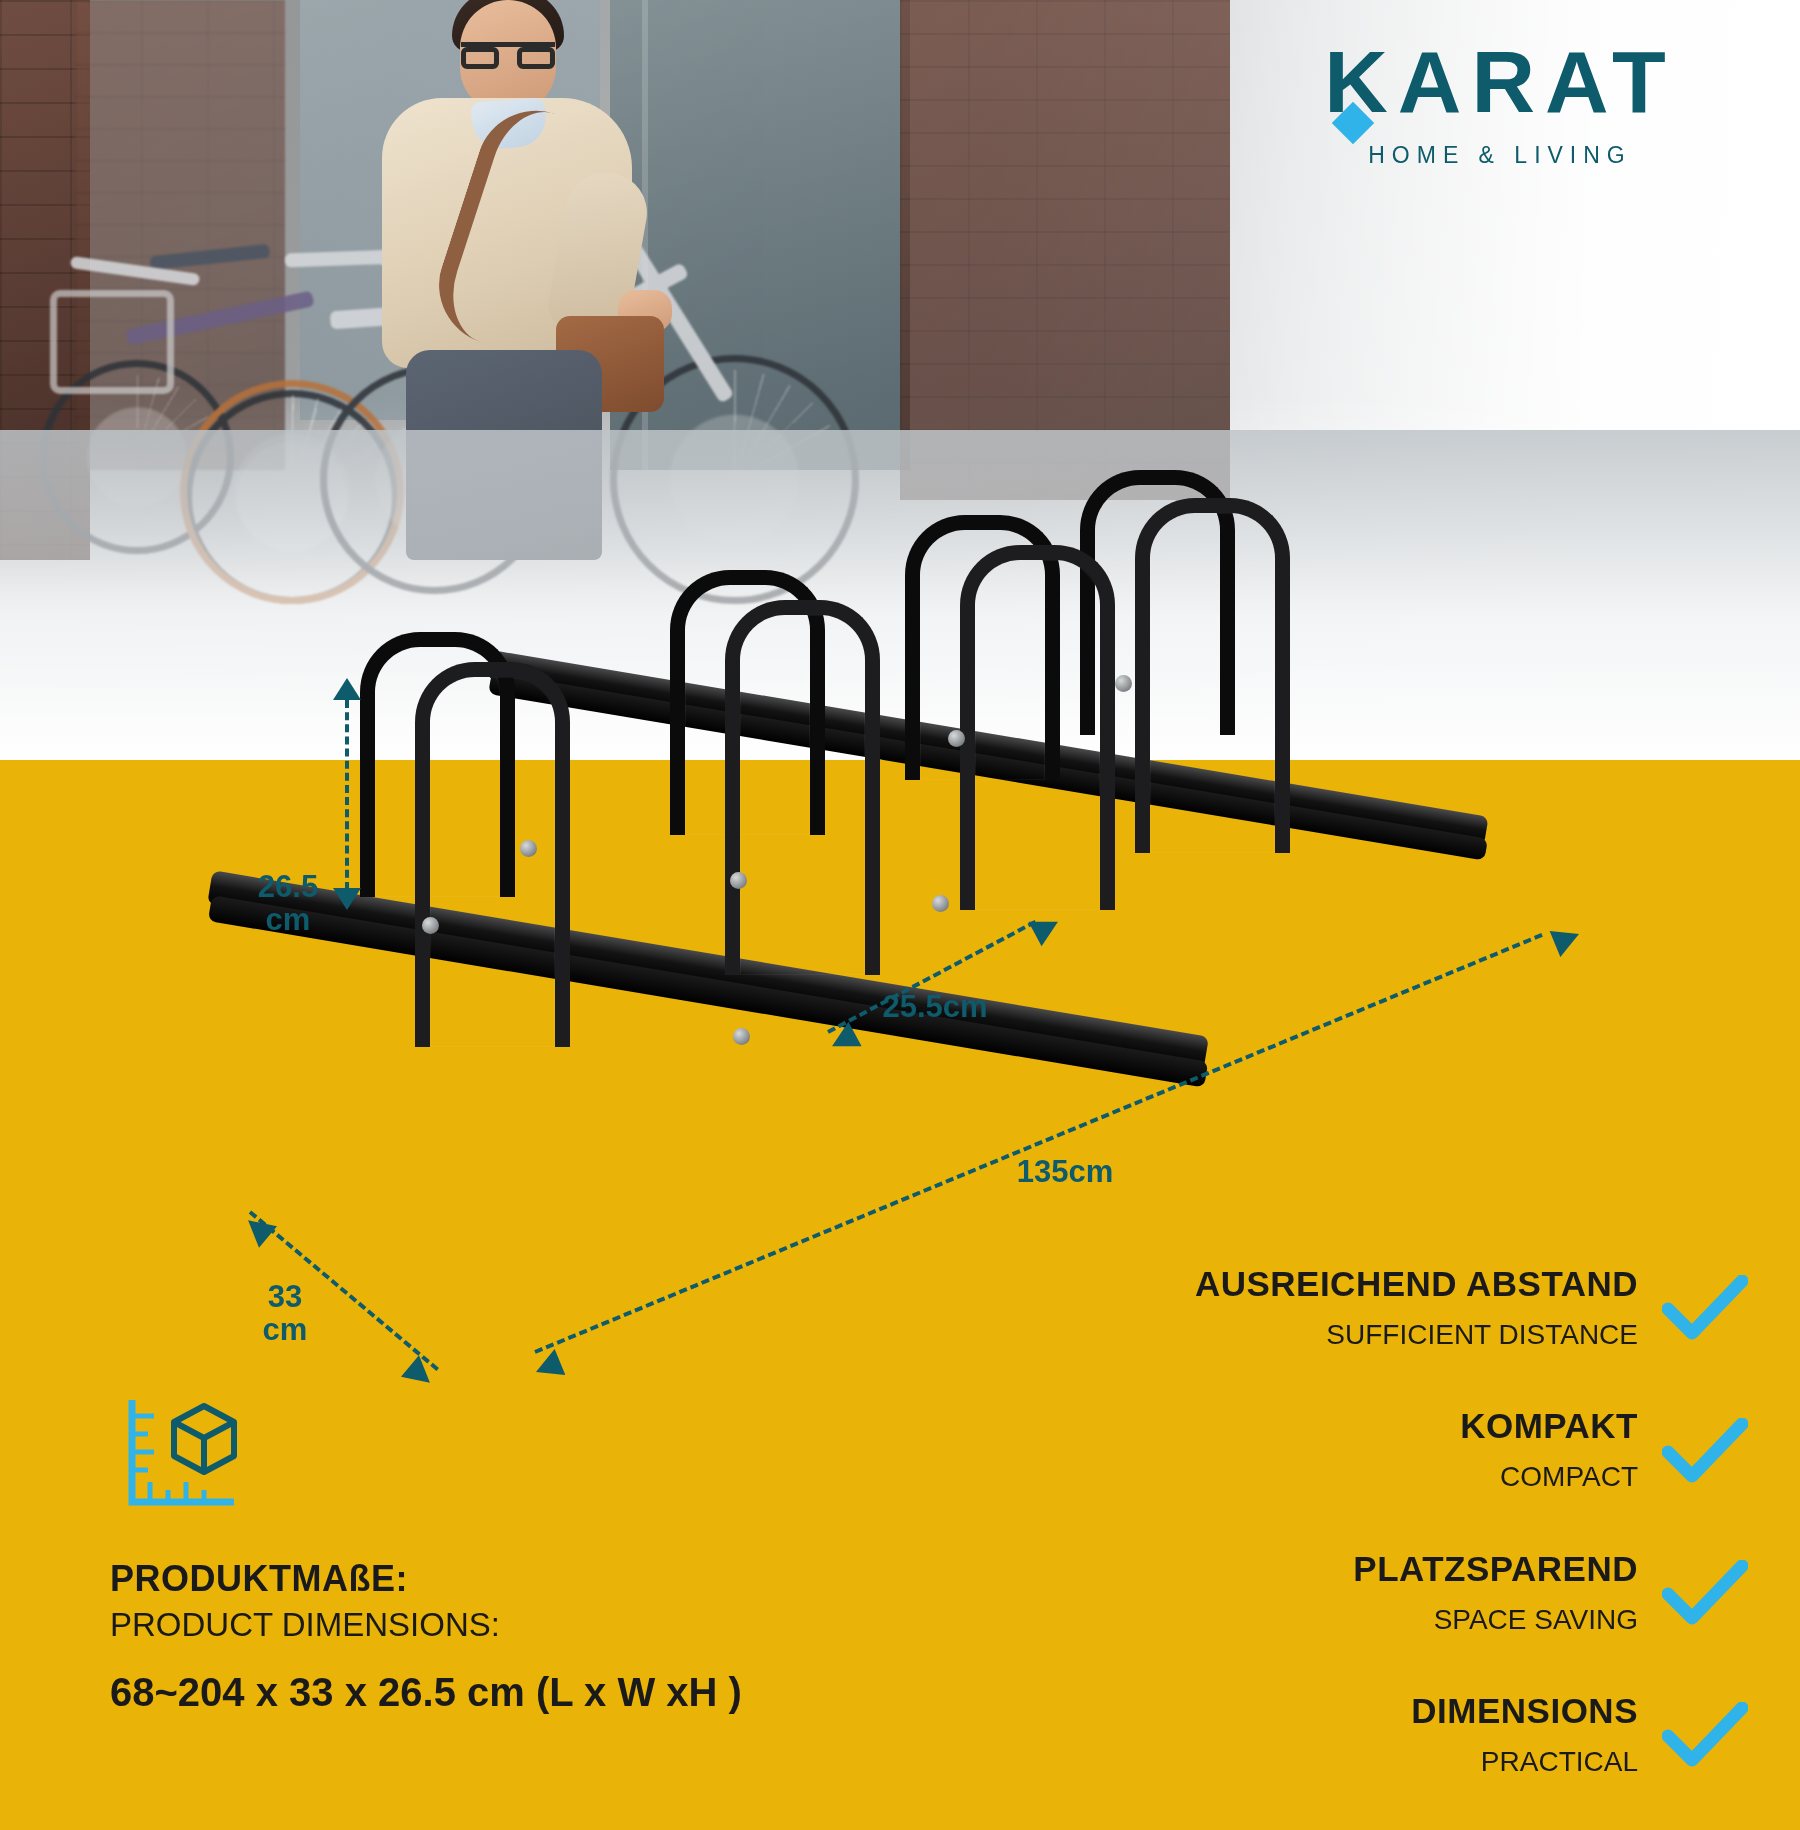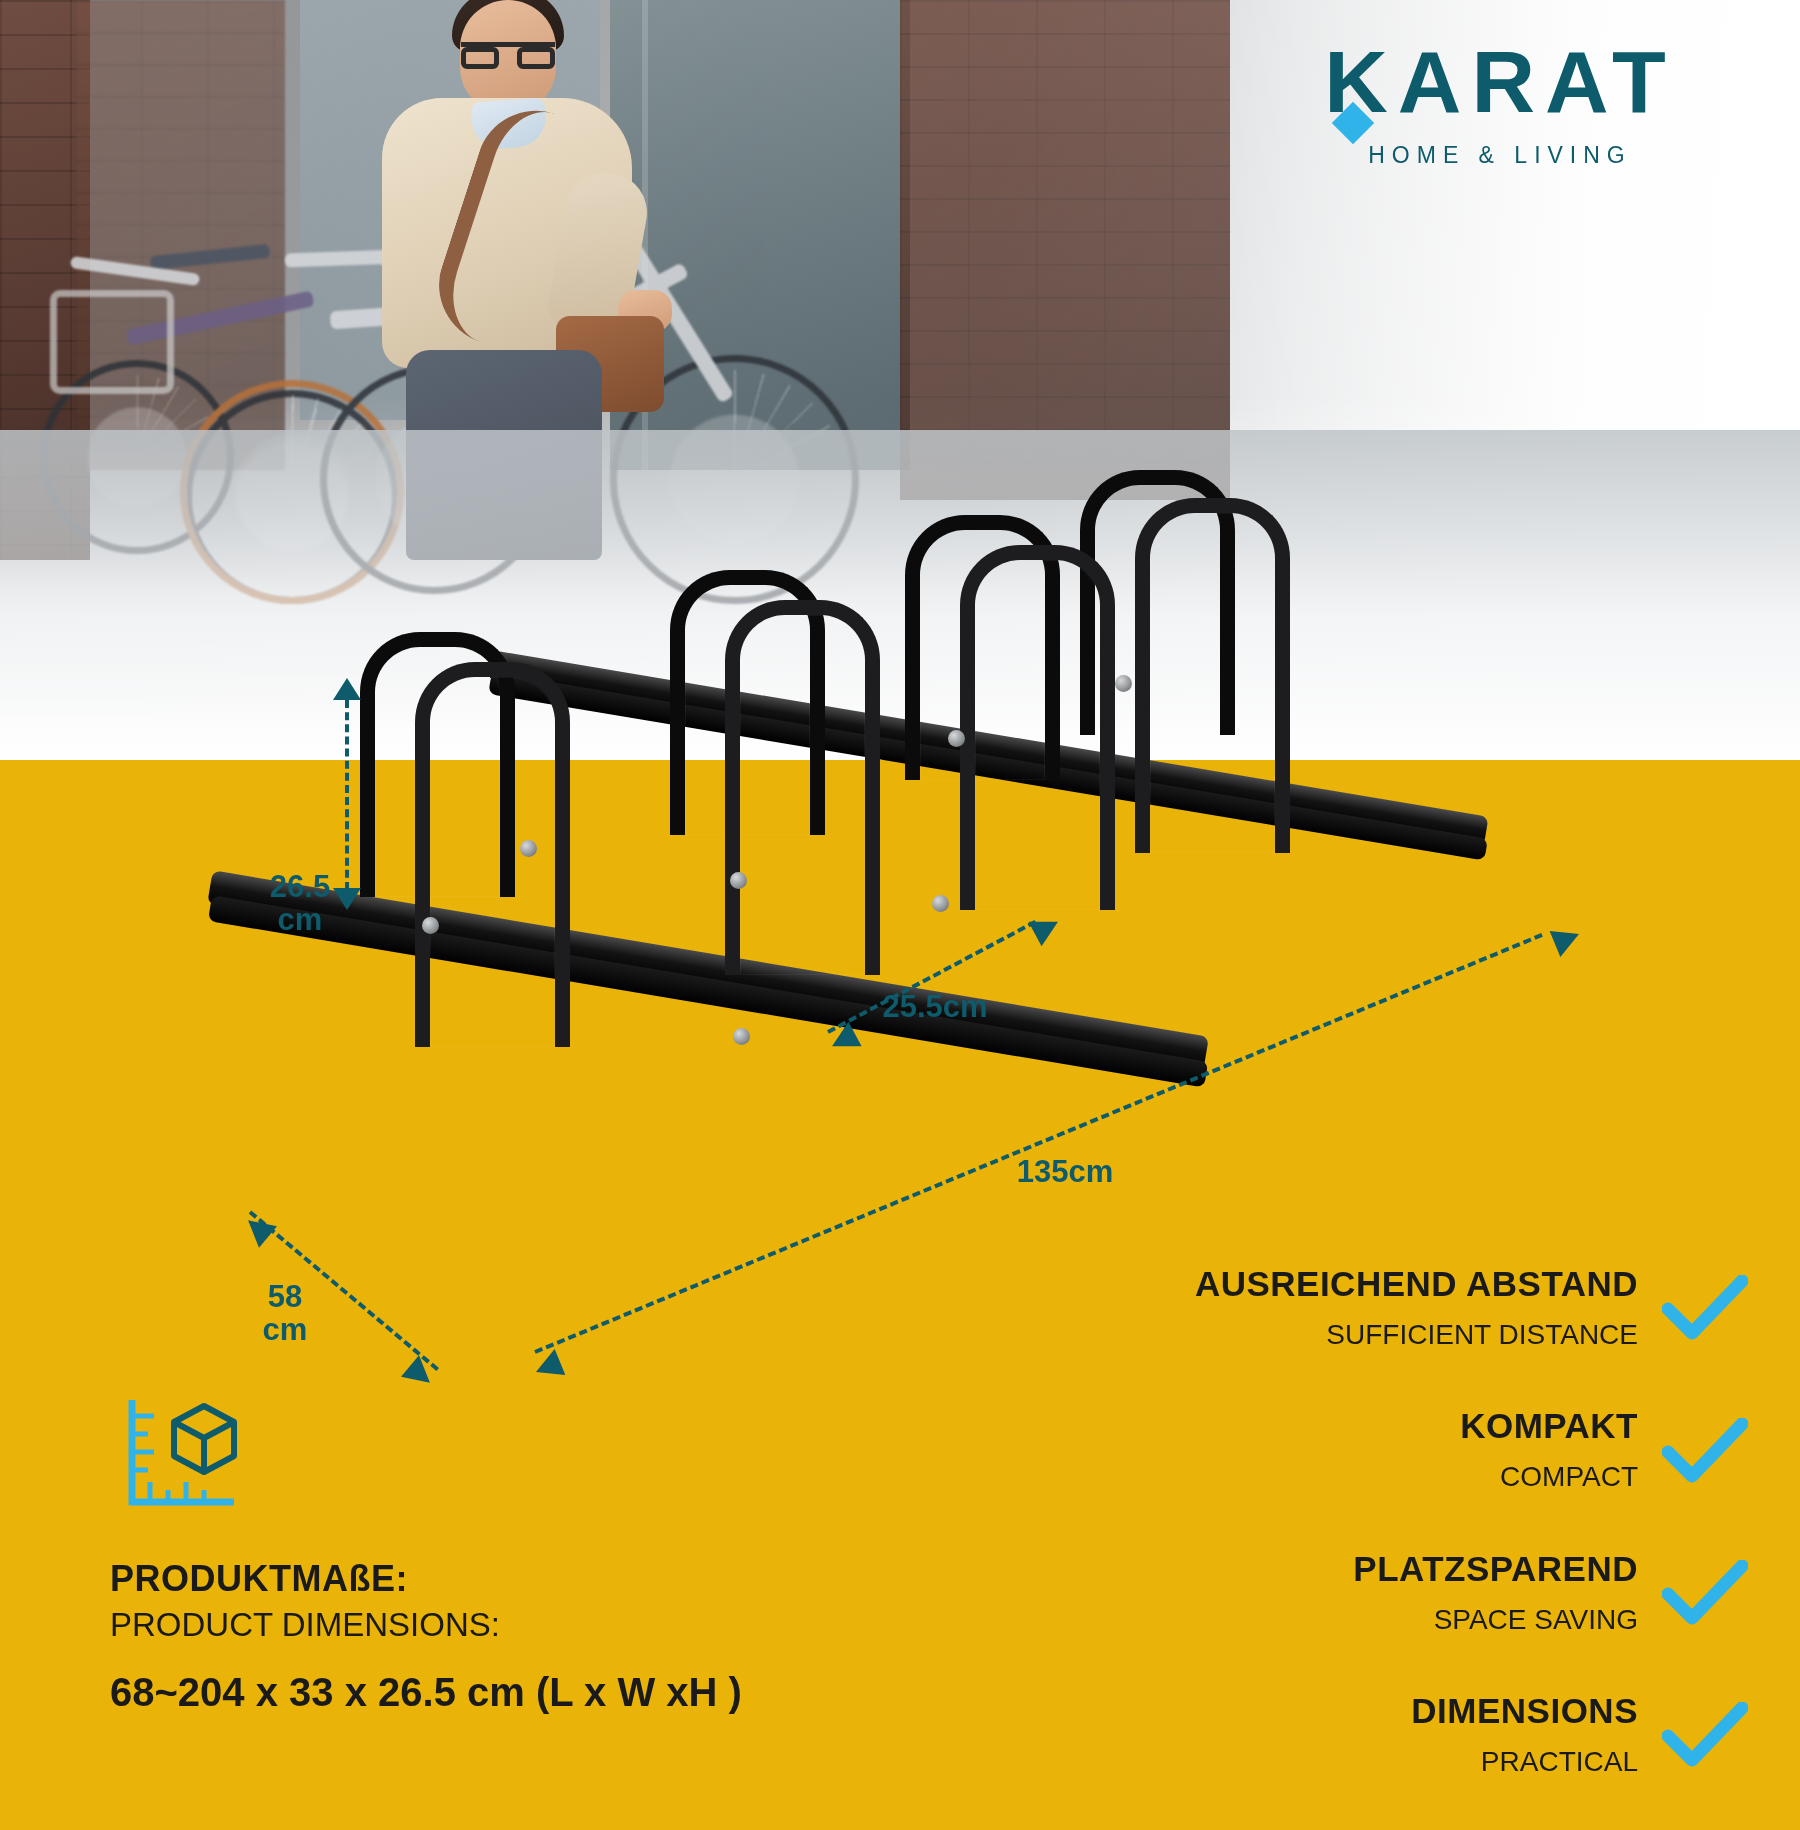--- a/index.html
+++ b/index.html
@@ -455,21 +455,21 @@
     <div class="bolt" style="left:543px; top:588px;"></div>
     <div class="bolt" style="left:540px; top:432px;"></div>
     <div class="bolt" style="left:742px; top:455px;"></div>
     <div class="bolt" style="left:758px; top:290px;"></div>
     <div class="bolt" style="left:925px; top:235px;"></div>
   </div>
 
   <div class="dim-line-v" style="left:345px; top:700px; height:190px;"></div>
   <div class="arrow arrow-up" style="left:333px; top:678px;"></div>
   <div class="arrow arrow-down" style="left:333px; top:888px;"></div>
-  <div class="dim-label" style="left:240px; top:870px; width:120px;">
+  <div class="dim-label" style="left:228px; top:870px; width:120px;">
     <span>26.5</span><br>
     <span>cm</span>
   </div>
 
   <div class="dim-diag" style="left:828px; top:1030px; width:235px; transform: rotate(-28deg);"></div>
   <div class="arrow-gen" style="left:1035px; top:920px; transform: rotate(-28deg);"></div>
   <div class="arrow-gen" style="left:855px; top:1020px; transform: rotate(152deg);"></div>
   <div class="dim-label" style="left:845px; top:990px; width:180px;">
     <span>25.5cm</span>
   </div>
@@ -478,21 +478,21 @@
   <div class="arrow-gen" style="left:1555px; top:930px; transform: rotate(-22.5deg);"></div>
   <div class="arrow-gen" style="left:560px; top:1348px; transform: rotate(157.5deg);"></div>
   <div class="dim-label" style="left:975px; top:1155px; width:180px;">
     <span>135cm</span>
   </div>
 
   <div class="dim-diag" style="left:250px; top:1210px; width:245px; transform: rotate(40deg);"></div>
   <div class="arrow-gen" style="left:410px; top:1352px; transform: rotate(40deg);"></div>
   <div class="arrow-gen" style="left:268px; top:1223px; transform: rotate(220deg);"></div>
   <div class="dim-label" style="left:225px; top:1280px; width:120px;">
-    <span>58</span><br>
+    <span>33</span><br>
     <span>cm</span>
   </div>
 
   <div class="dims-block">
     <div class="ruler-icon">
       <svg viewBox="0 0 130 130" width="130" height="130" aria-hidden="true">
         <path d="M14 10 L14 112 L116 112" fill="none" stroke="#2fb3e8" stroke-width="7"></path>
         <g stroke="#2fb3e8" stroke-width="5">
           <line x1="14" y1="26" x2="36" y2="26"></line>
           <line x1="14" y1="44" x2="30" y2="44"></line>

